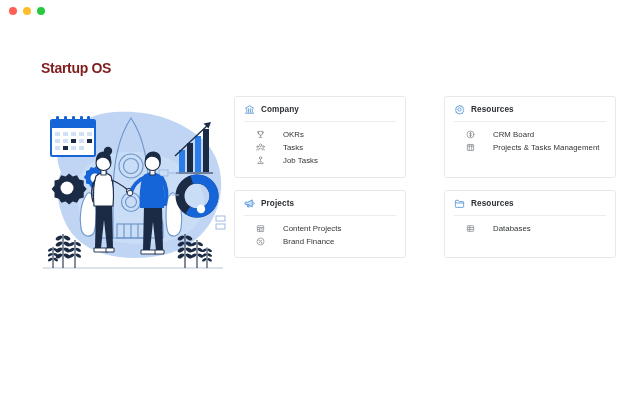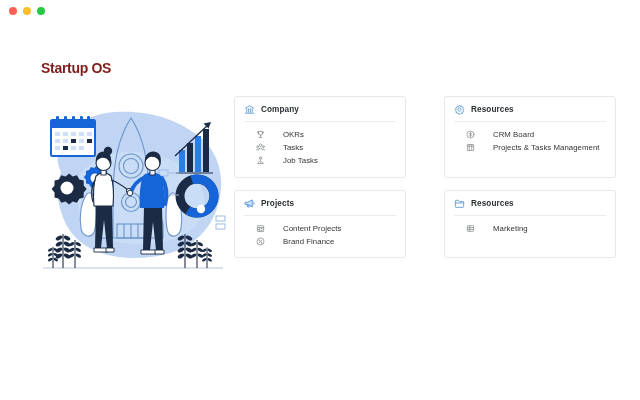--- a/index.html
+++ b/index.html
@@ -492,19 +492,19 @@
       <ul class="card-list">
         <li class="card-item">
           <span class="item-icon">
             <svg viewBox="0 0 16 16" fill="none" stroke="#7a7f85" stroke-width="1.2" stroke-linejoin="round">
               <rect x="2.4" y="3" width="11.2" height="10" rx="1"></rect>
               <line x1="2.4" y1="6.4" x2="13.6" y2="6.4"></line>
               <line x1="2.4" y1="9.6" x2="13.6" y2="9.6"></line>
               <line x1="6.6" y1="3" x2="6.6" y2="13"></line>
             </svg>
           </span>
-          <span class="item-label">Marketing</span>
+          <span class="item-label">Databases</span>
         </li>
       </ul>
     </section>
 
   </div>
 </div>
 
 </body></html>

